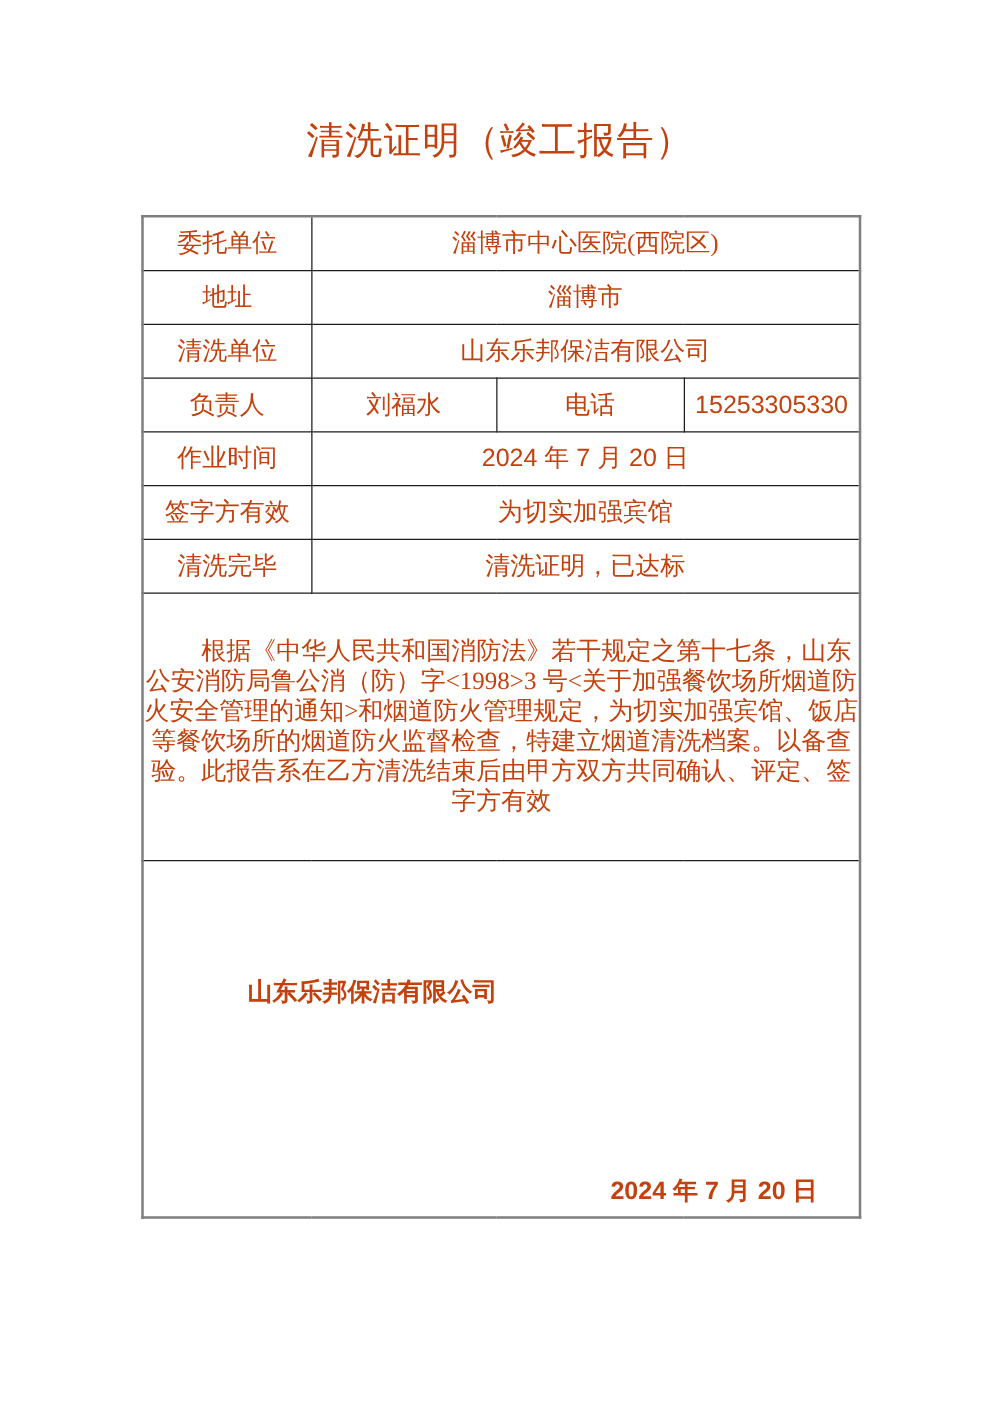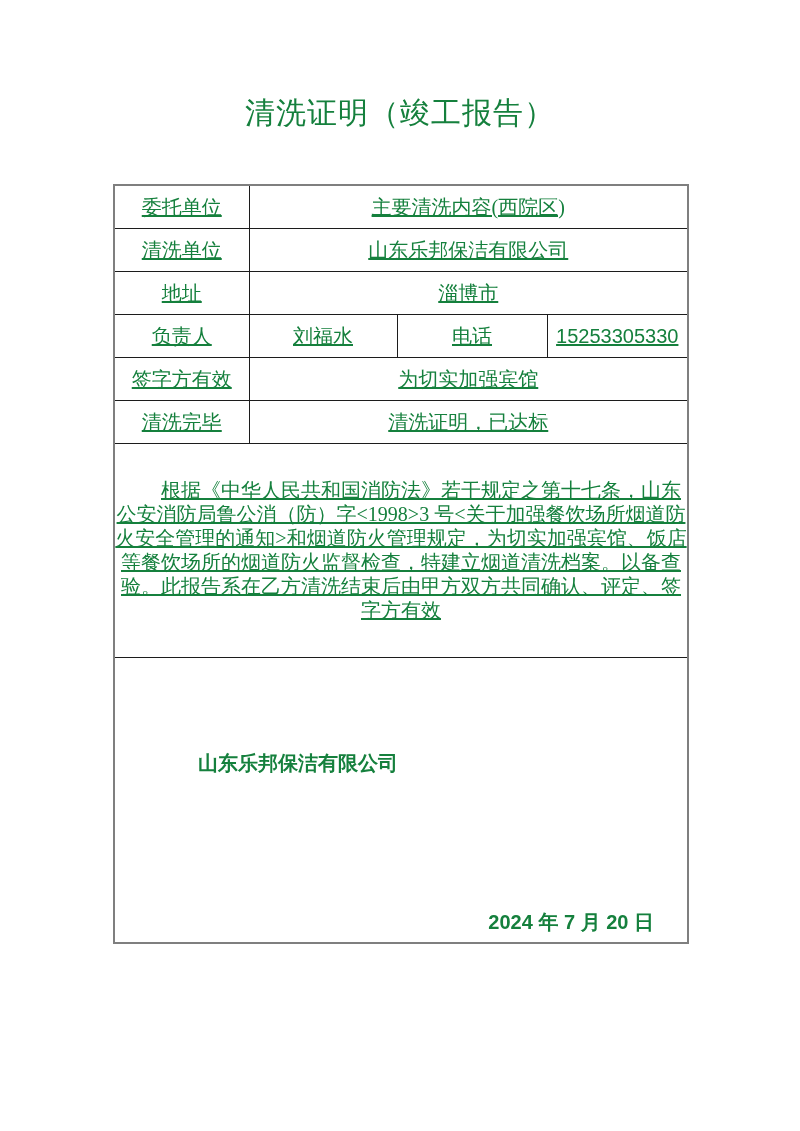--- a/index.html
+++ b/index.html
@@ -5,45 +5,44 @@
   * { box-sizing: border-box; }
   html, body {
     margin: 0; padding: 0;
     background: #ffffff;
   }
   .page {
     position: relative;
     width: 800px;
     height: 1131px;
     background: #ffffff;
-    color: #15803d;
+    color: #c2410c;
     font-family: "Liberation Serif", "DejaVu Serif", serif;
     overflow: hidden;
   }
   .doc-title {
     position: absolute;
     top: 92px;
     left: 0;
     width: 100%;
     margin: 0;
     text-align: center;
     font-size: 30px;
     line-height: 42px;
     font-weight: normal;
     letter-spacing: 1px;
   }
   table.report {
     position: absolute;
     left: 113px;
-    top: 184px;
+    top: 172px;
     width: 574px;
     border-collapse: collapse;
     table-layout: fixed;
     border: 2px solid #7f7f7f;
-    text-decoration: underline;
   }
   table.report td {
     border: 1px solid #1c1c1c;
     padding: 0;
     text-align: center;
     vertical-align: middle;
     font-size: 20px;
     line-height: 1.2;
     overflow: hidden;
   }
@@ -93,35 +92,39 @@
   <table class="report">
     <colgroup>
       <col style="width:135px">
       <col style="width:148px">
       <col style="width:150px">
       <col style="width:141px">
     </colgroup>
     <tbody>
       <tr class="data-row">
         <td>委托单位</td>
-        <td colspan="3">主要清洗内容(西院区)</td>
+        <td colspan="3">淄博市中心医院(西院区)</td>
+      </tr>
+      <tr class="data-row">
+        <td>地址</td>
+        <td colspan="3">淄博市</td>
       </tr>
       <tr class="data-row">
         <td>清洗单位</td>
         <td colspan="3">山东乐邦保洁有限公司</td>
       </tr>
       <tr class="data-row">
-        <td>地址</td>
-        <td colspan="3">淄博市</td>
-      </tr>
-      <tr class="data-row">
         <td>负责人</td>
         <td>刘福水</td>
         <td>电话</td>
         <td class="num-cell">15253305330</td>
+      </tr>
+      <tr class="data-row">
+        <td>作业时间</td>
+        <td colspan="3" class="num-cell">2024 年 7 月 20 日</td>
       </tr>
       <tr class="data-row">
         <td>签字方有效</td>
         <td colspan="3">为切实加强宾馆</td>
       </tr>
       <tr class="data-row">
         <td>清洗完毕</td>
         <td colspan="3">清洗证明，已达标</td>
       </tr>
       <tr class="notice-row">

